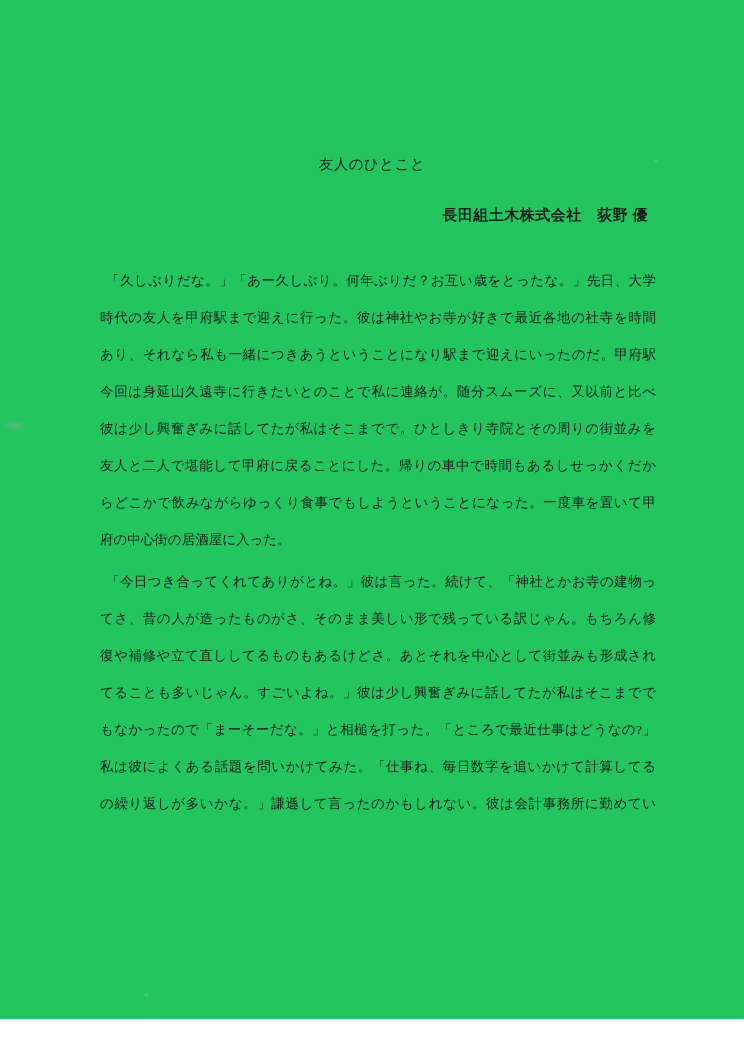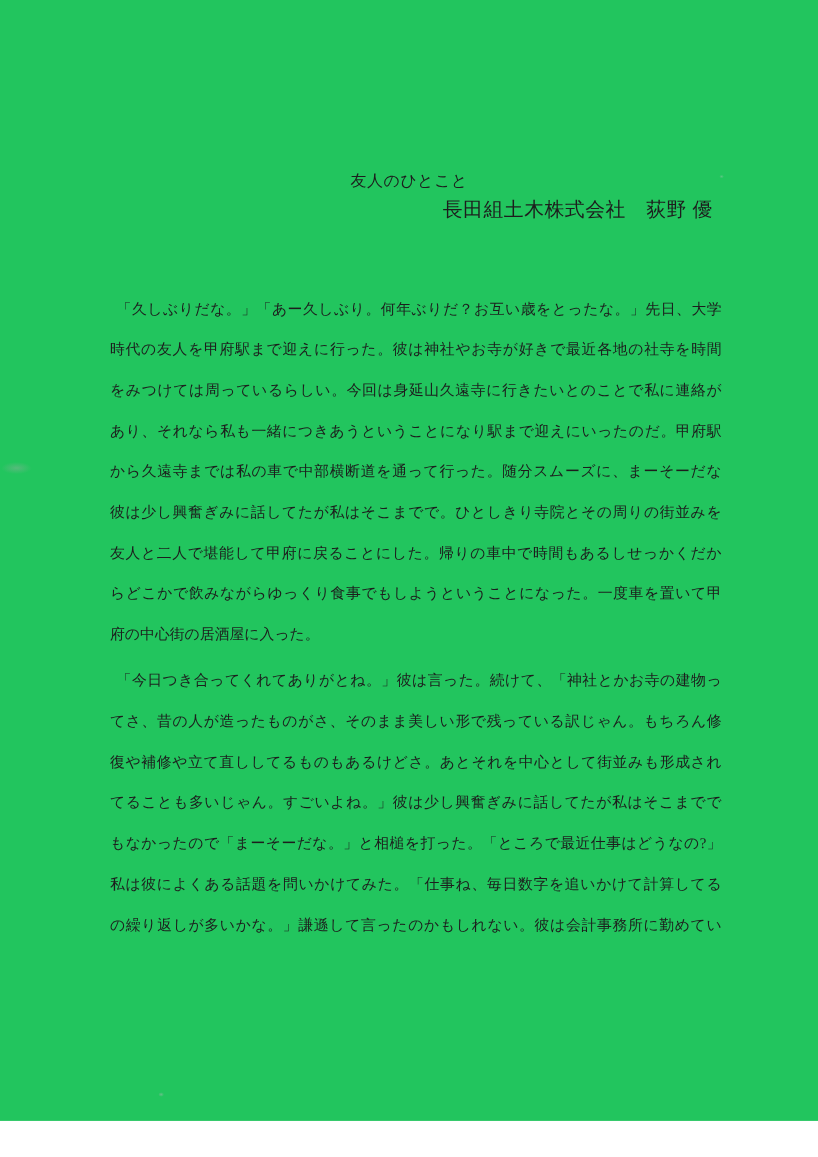--- a/index.html
+++ b/index.html
@@ -21,25 +21,25 @@
     top: 155px;
     left: 0;
     width: 744px;
     text-align: center;
     font-size: 14.5px;
     letter-spacing: 0.5px;
     font-weight: 500;
   }
   .byline {
     position: absolute;
-    top: 178px;
+    top: 206px;
     right: 96px;
-    font-size: 18px;
+    font-size: 15px;
     letter-spacing: 0.5px;
-    font-weight: 400;
+    font-weight: 700;
   }
   .bodytext {
     position: absolute;
     top: 262px;
     left: 100px;
     right: 88px;
   }
   .paragraph { margin: 0; }
   .paragraph + .paragraph { margin-top: 5px; }
   .line {
@@ -91,23 +91,22 @@
 
   <div class="doc-title">友人のひとこと</div>
 
   <div class="byline">長田組土木株式会社　荻野 優</div>
 
   <div class="bodytext">
 
     <div class="paragraph">
       <div class="line indent">「久しぶりだな。」「あー久しぶり。何年ぶりだ？お互い歳をとったな。」先日、大学</div>
       <div class="line">時代の友人を甲府駅まで迎えに行った。彼は神社やお寺が好きで最近各地の社寺を時間</div>
-      <div class="line">をみつけては周っているらしい。今回は身延山久遠寺に行きたいとのことで私に連絡が</div>
       <div class="line">あり、それなら私も一緒につきあうということになり駅まで迎えにいったのだ。甲府駅</div>
-      <div class="line">から久遠寺までは私の車で中部横断道を通って行った。随分スムーズに、まーそーだな</div>
+      <div class="line">今回は身延山久遠寺に行きたいとのことで私に連絡が。随分スムーズに、又以前と比べ</div>
       <div class="line">彼は少し興奮ぎみに話してたが私はそこまでで。ひとしきり寺院とその周りの街並みを</div>
       <div class="line">友人と二人で堪能して甲府に戻ることにした。帰りの車中で時間もあるしせっかくだか</div>
       <div class="line">らどこかで飲みながらゆっくり食事でもしようということになった。一度車を置いて甲</div>
       <div class="line short">府の中心街の居酒屋に入った。</div>
     </div>
 
     <div class="paragraph">
       <div class="line indent">「今日つき合ってくれてありがとね。」彼は言った。続けて、「神社とかお寺の建物っ</div>
       <div class="line">てさ、昔の人が造ったものがさ、そのまま美しい形で残っている訳じゃん。もちろん修</div>
       <div class="line">復や補修や立て直ししてるものもあるけどさ。あとそれを中心として街並みも形成され</div>

